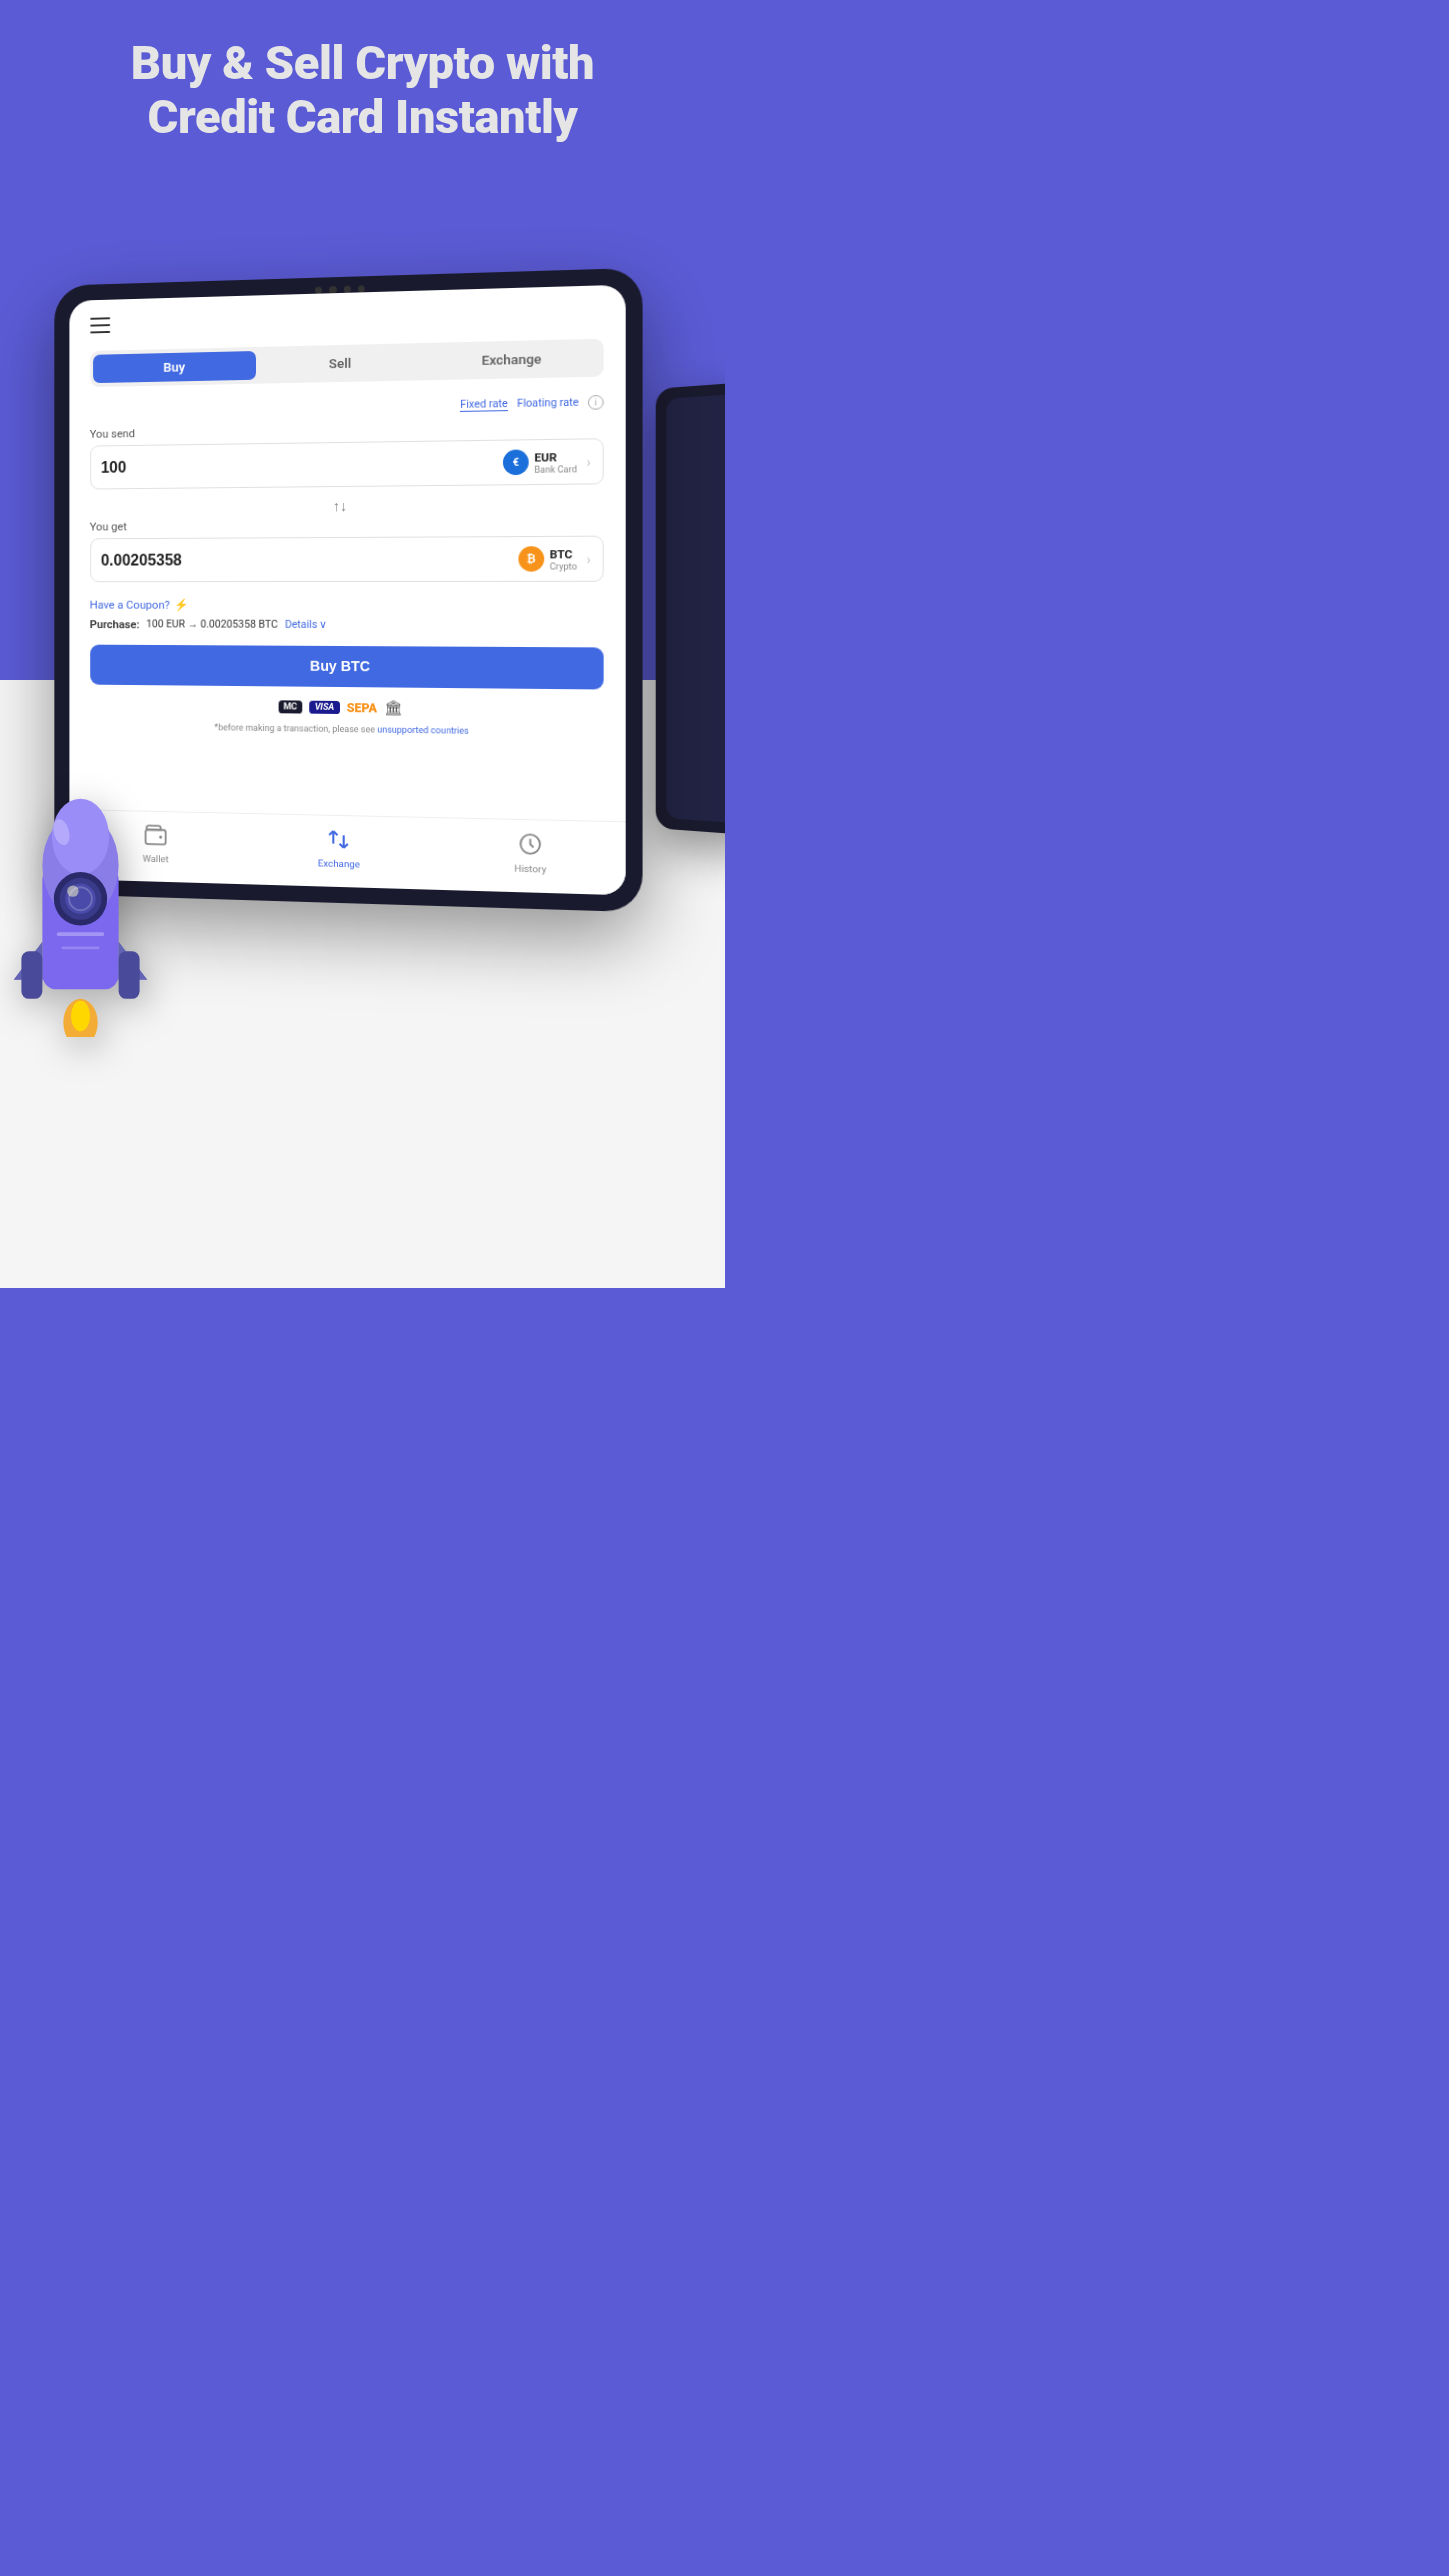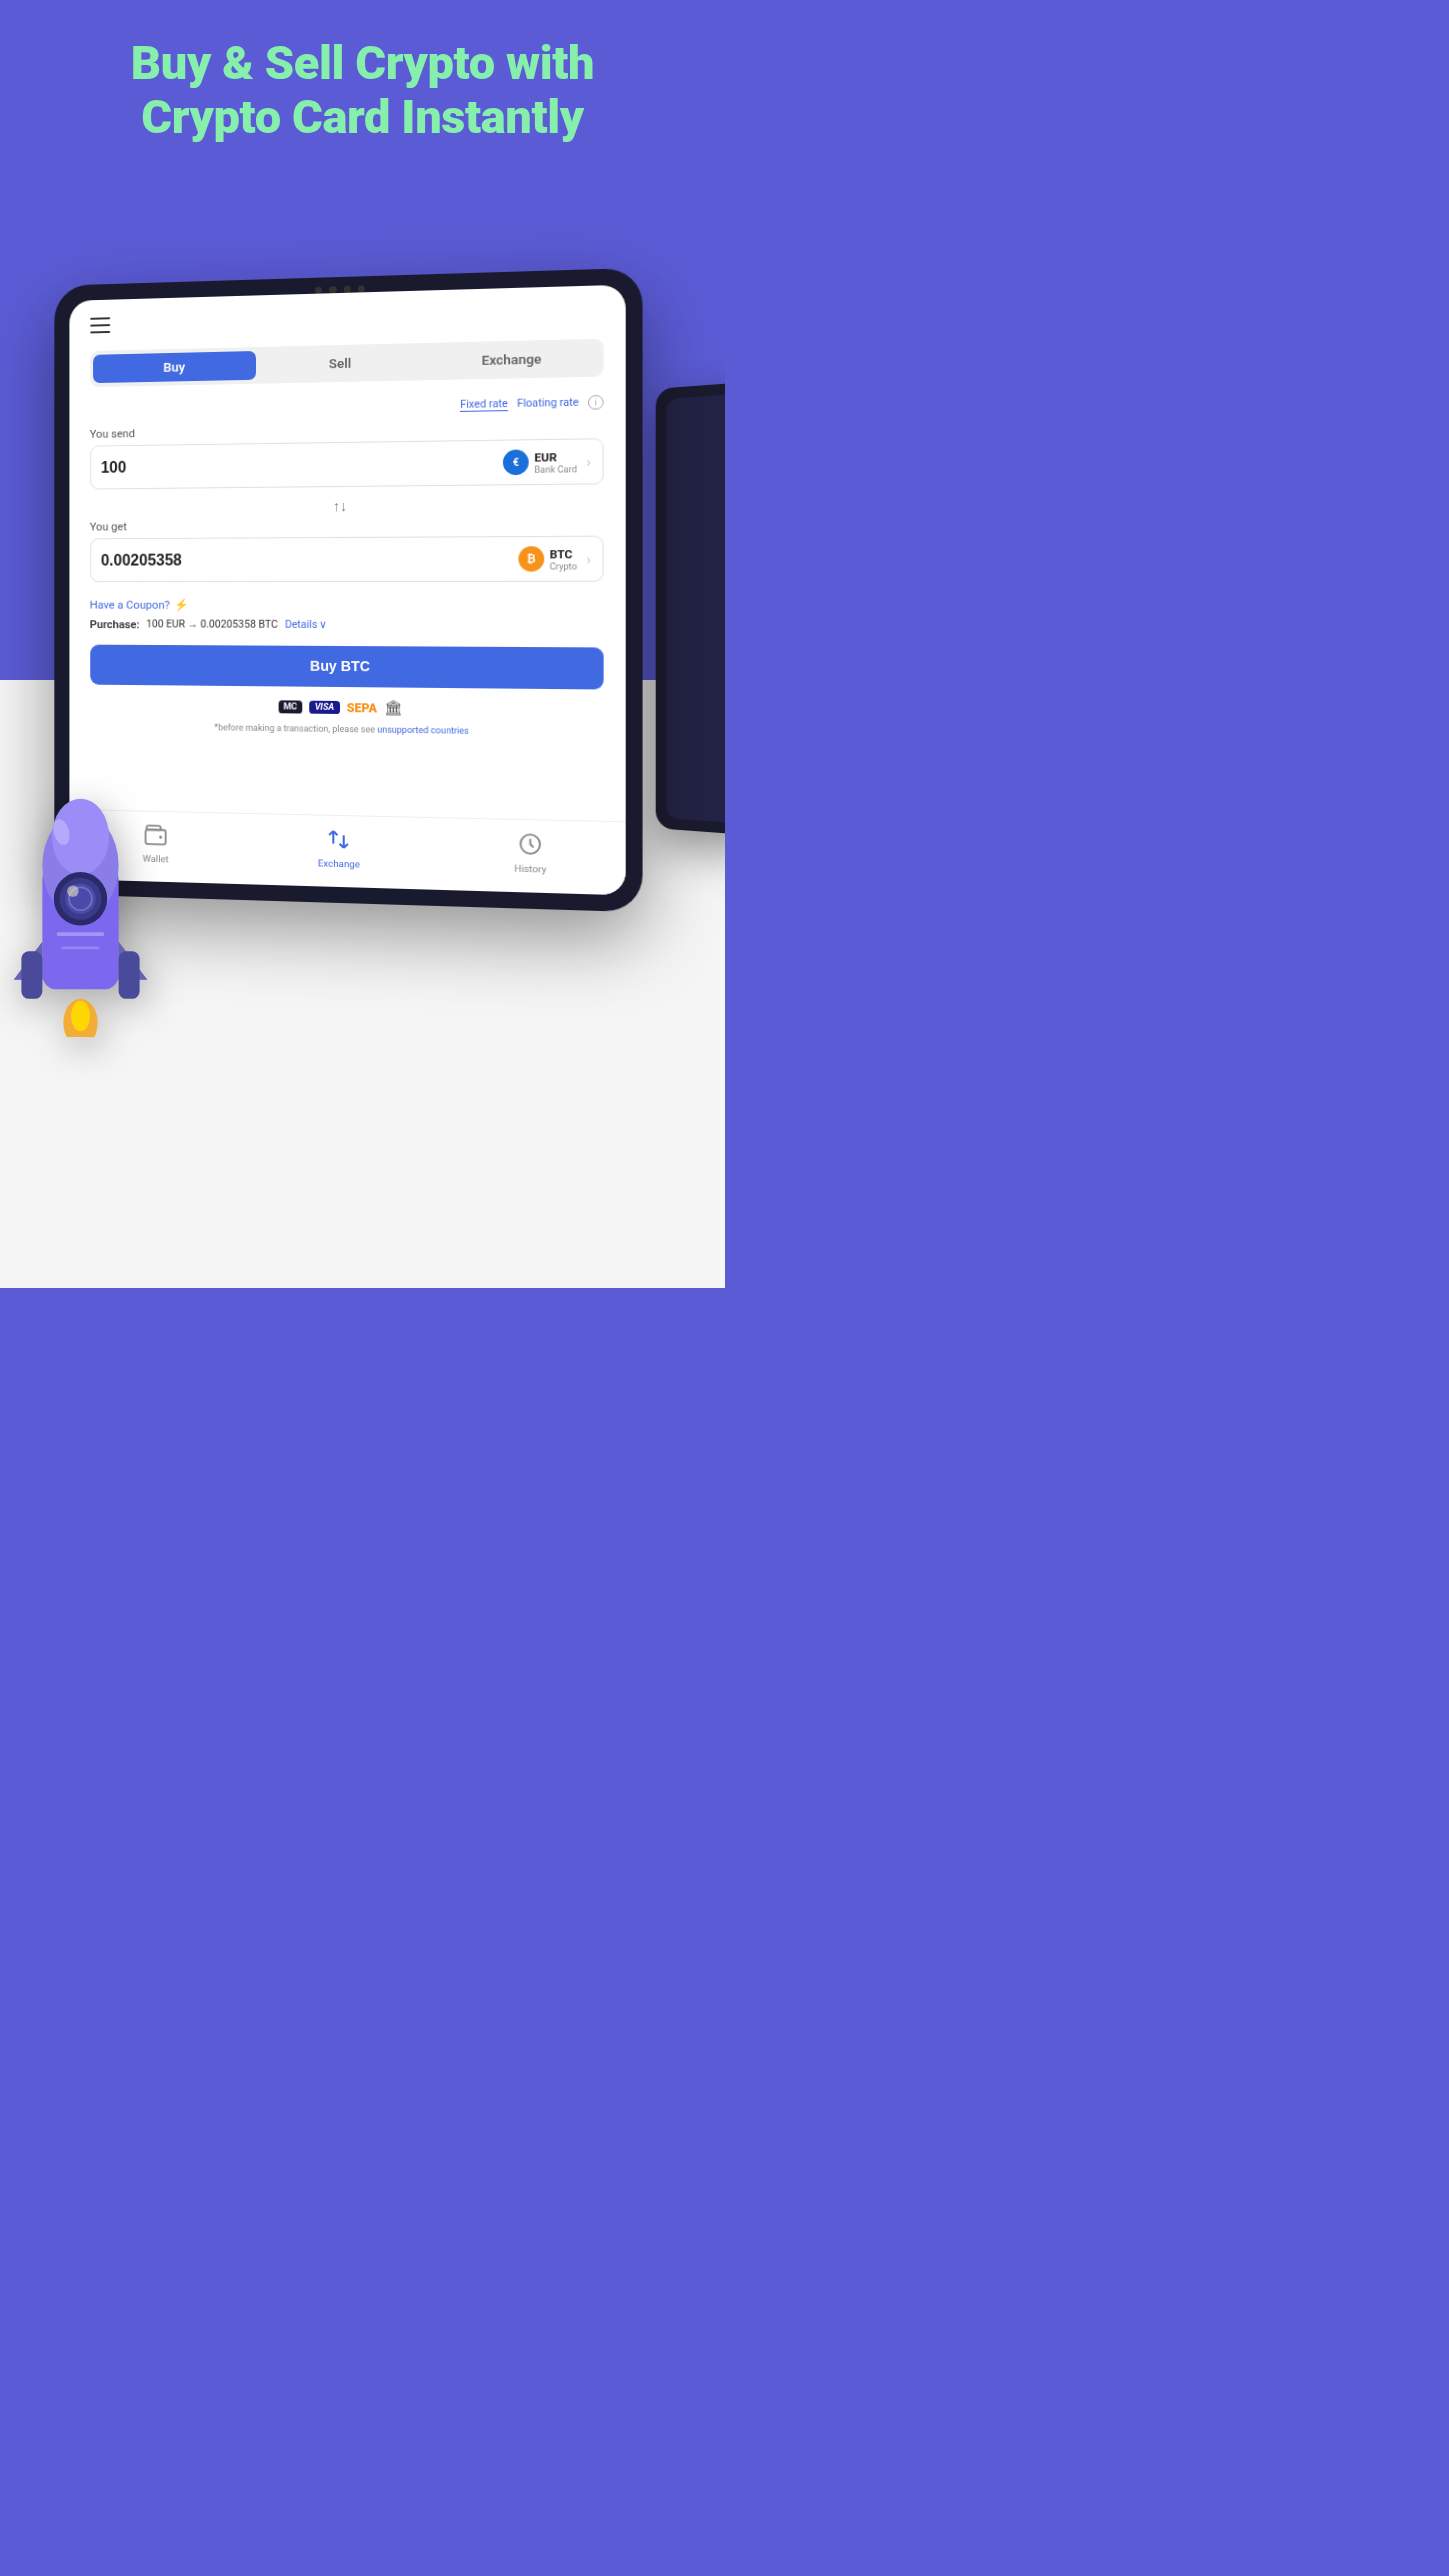--- a/index.html
+++ b/index.html
@@ -30,21 +30,21 @@
       z-index: 0;
     }
 
     
     .hero-title {
       position: absolute;
       top: 36px;
       left: 36px;
       right: 36px;
       text-align: center;
-      color: #86efac;
+      color: #e5e5e5;
       font-size: 47px;
       font-weight: 900;
       line-height: 1.15;
       z-index: 10;
       letter-spacing: -0.4px;
     }
 
     
     .tablet-wrapper {
       position: absolute;
@@ -453,21 +453,21 @@
     }
   </style>
 </head>
 <body>
 
 <div class="hero-bg"></div>
 <div class="white-bg"></div>
 
 <div class="hero-title">
   <div>Buy &amp; Sell Crypto with</div>
-  <div>Crypto Card Instantly</div>
+  <div>Credit Card Instantly</div>
 </div>
 
 <div class="tablet-back">
   <div class="tablet-back-screen"></div>
 </div>
 
 <div class="tablet-wrapper">
   <div class="tablet-outer">
     <div class="tablet-camera-bar">
       <div class="camera-dot"></div>

